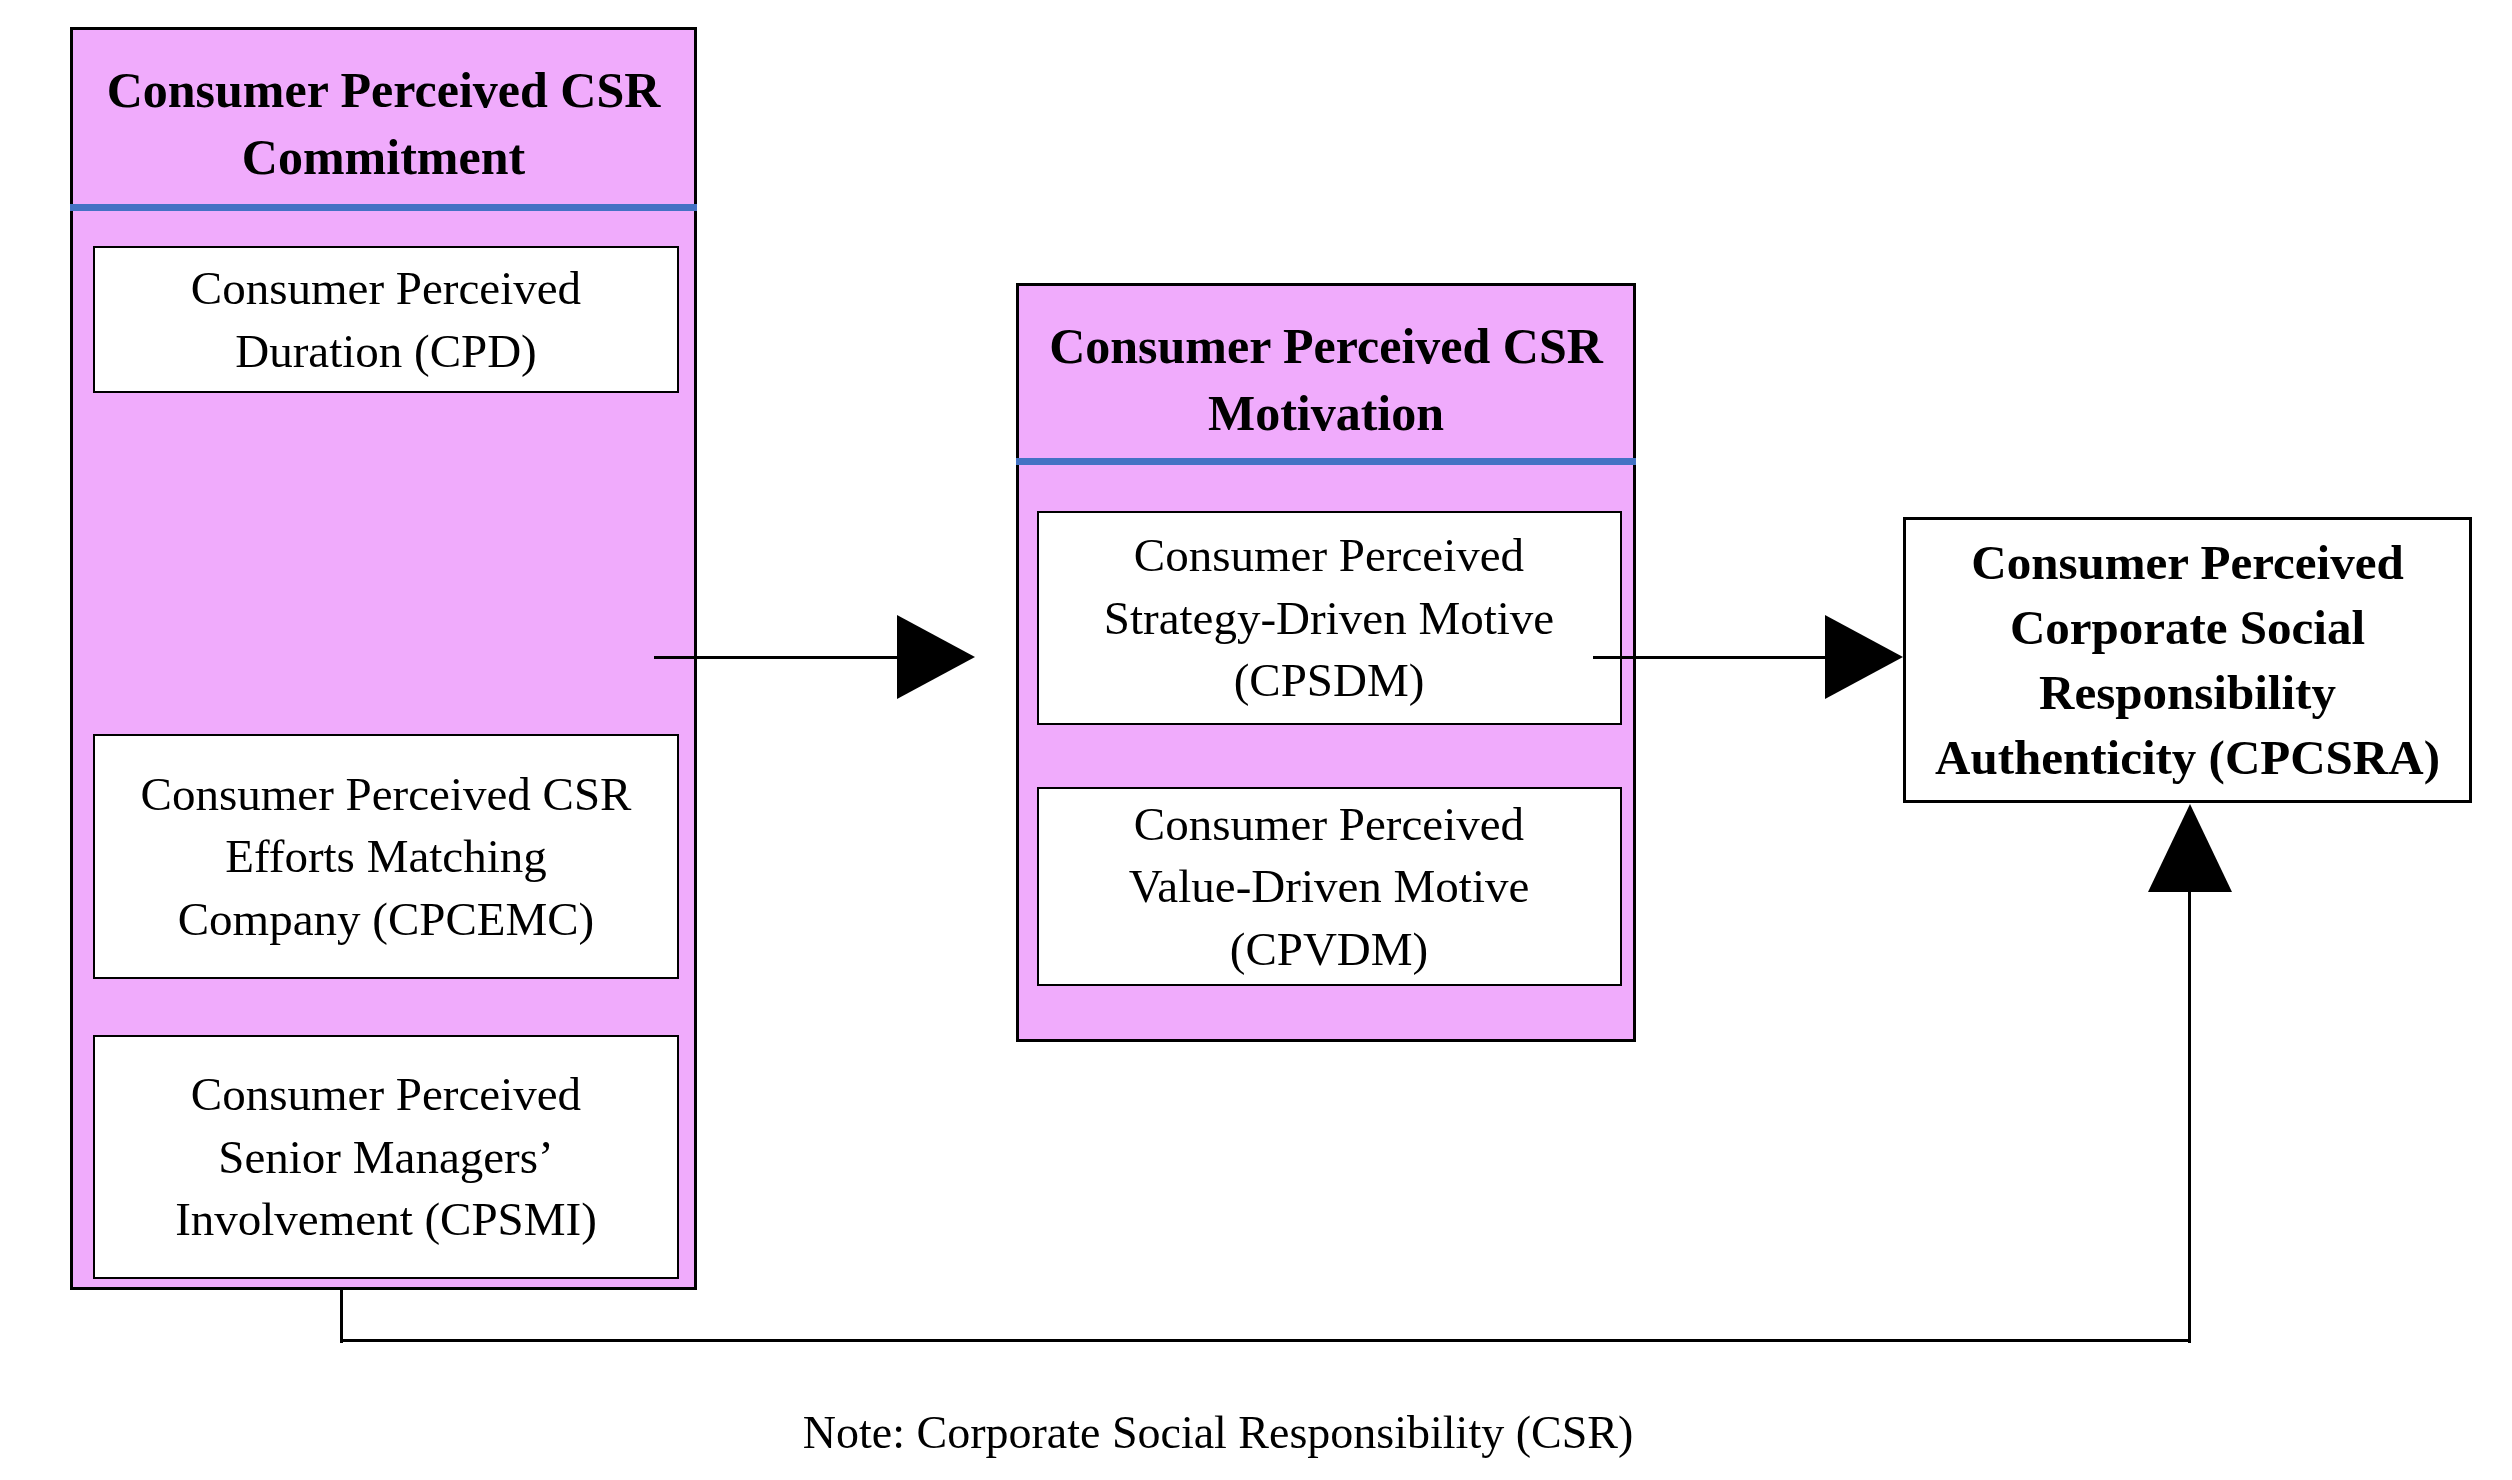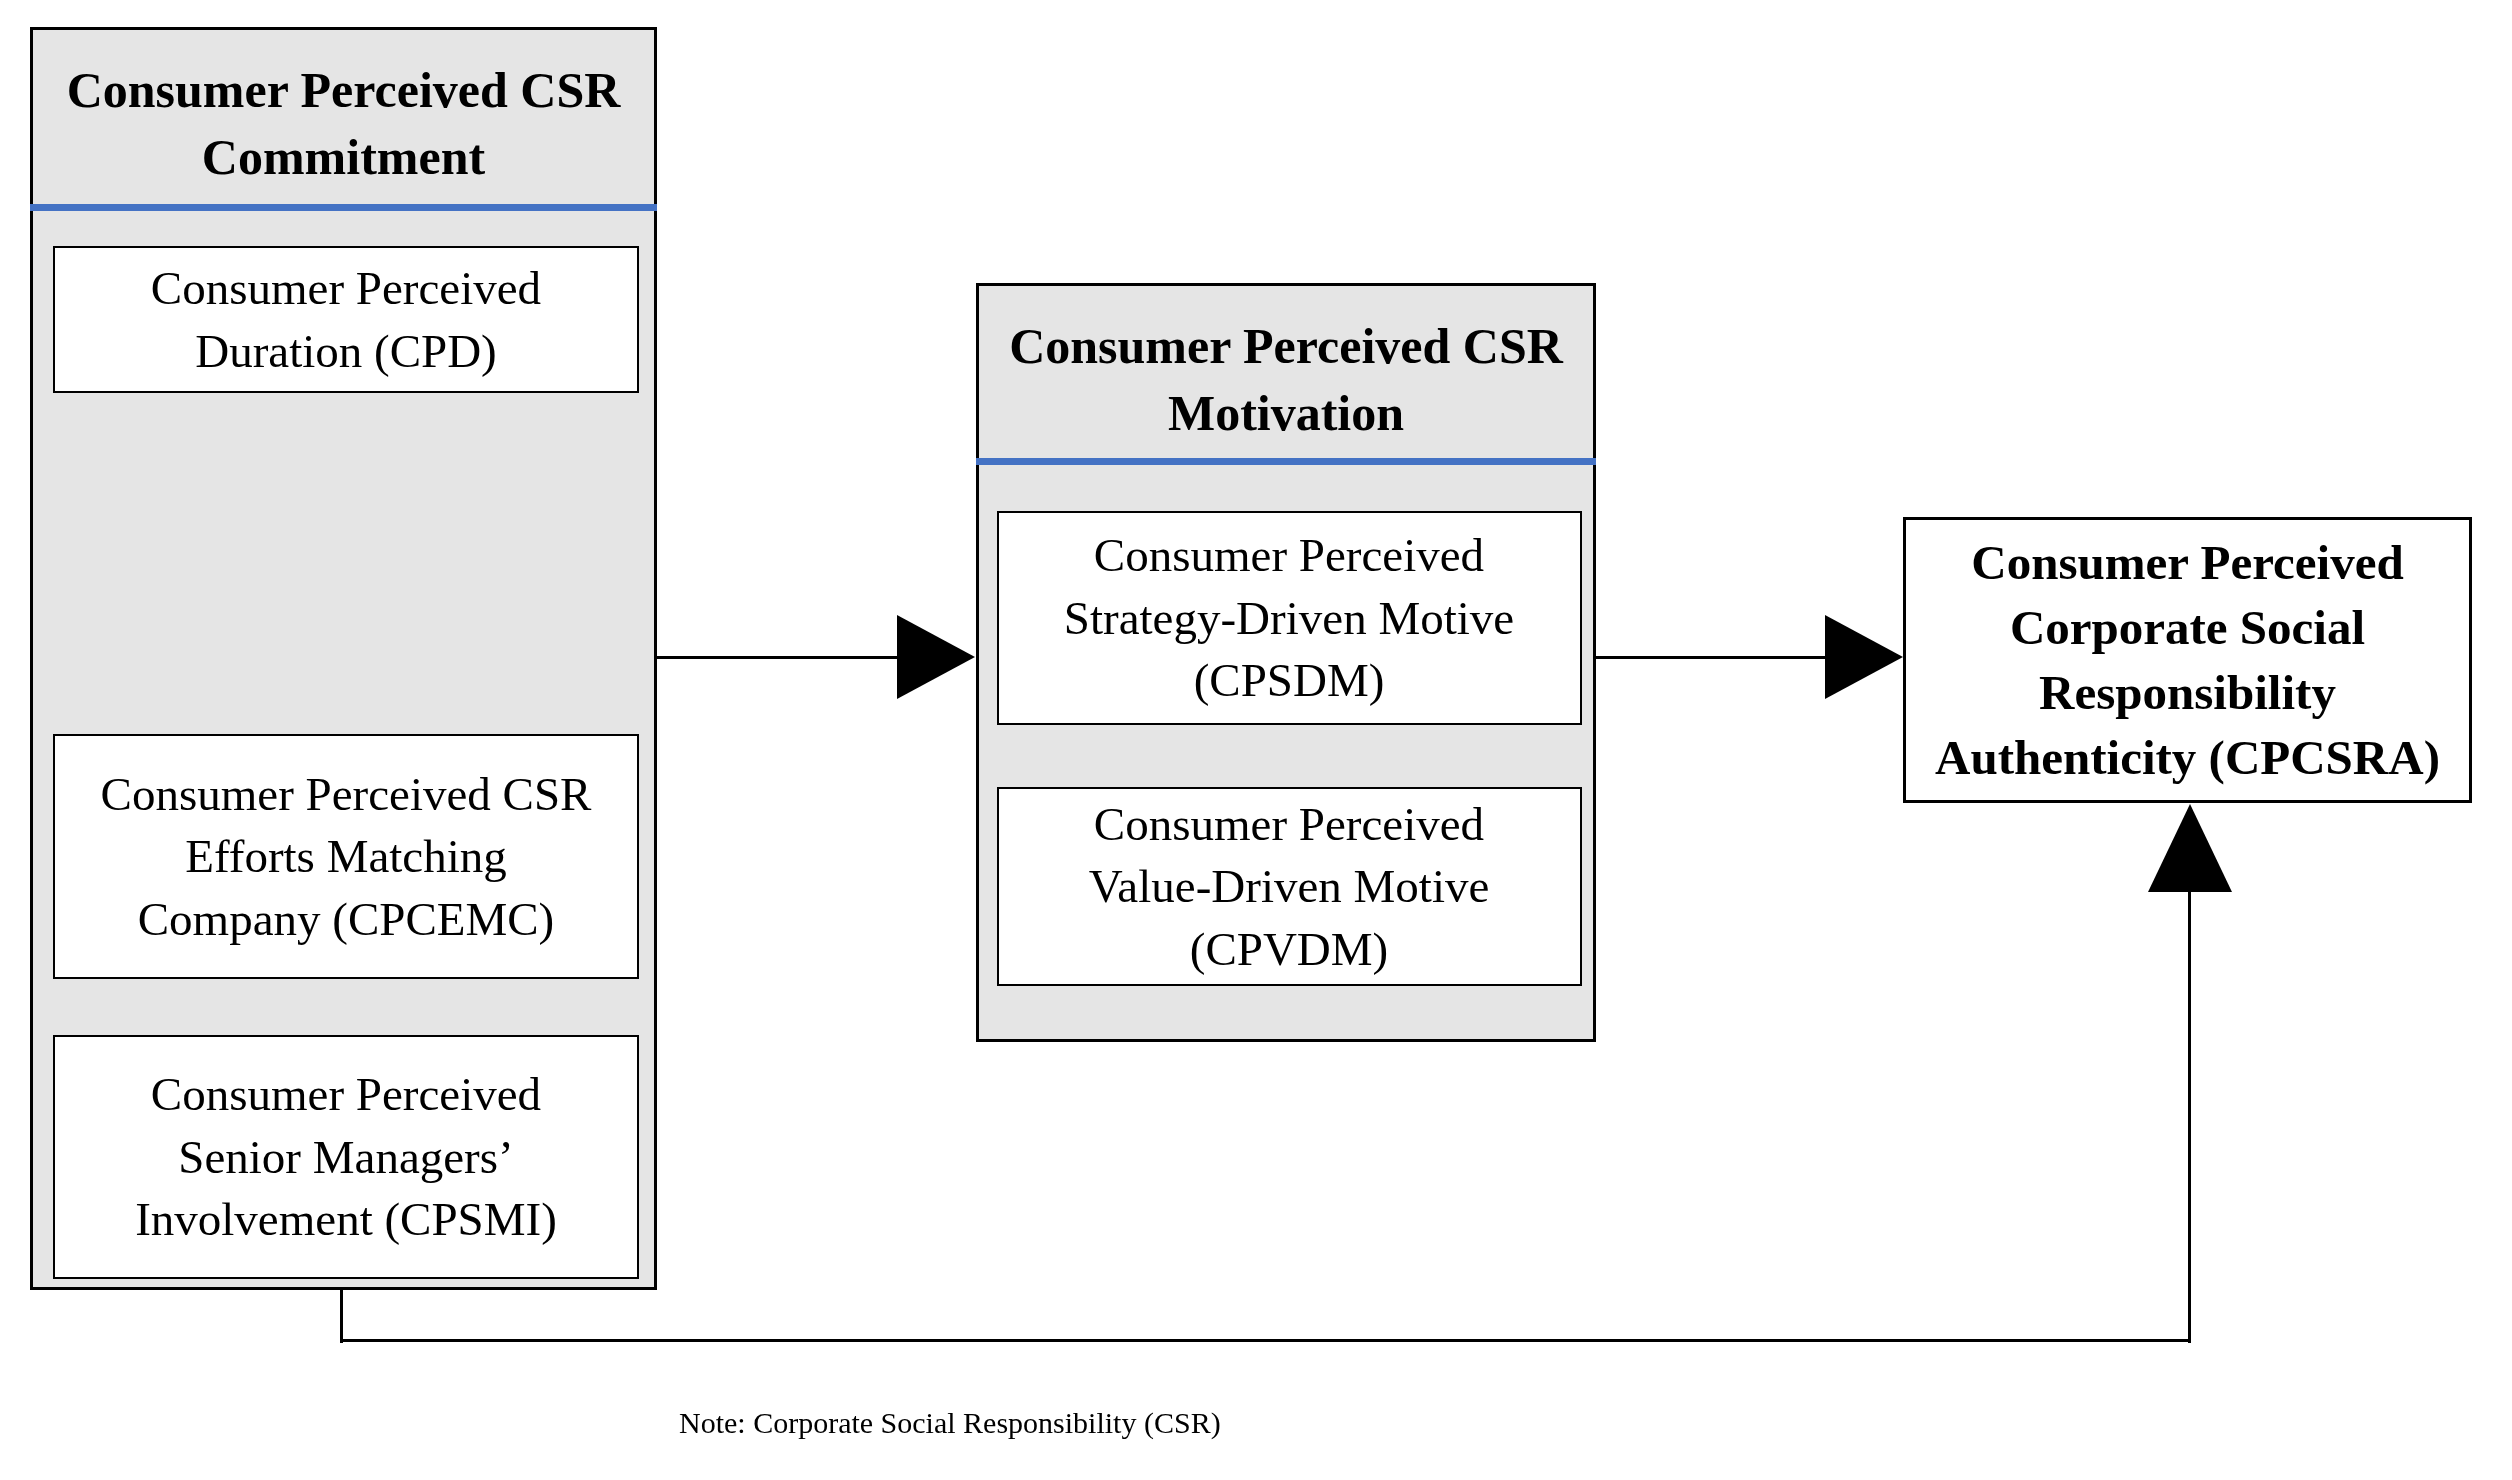--- a/index.html
+++ b/index.html
@@ -11,21 +11,22 @@
     background: #ffffff;
     color: #000000;
     font-family: "Liberation Serif", "DejaVu Serif", serif;
     overflow: hidden;
   }
 
   
   .group-box {
     position: absolute;
     border: 3.4px solid #000000;
-    background: #e5e5e5;
+    background: #f0abfc;
+    margin-left: 40px;
   }
   .group-title {
     position: absolute;
     left: 0; right: 0;
     top: 27px;
     text-align: center;
     font-weight: bold;
     font-size: 50px;
     line-height: 1.33;
     white-space: pre-line;
@@ -83,21 +84,22 @@
     border-right: 42px solid transparent;
     border-bottom: 88px solid #000000;
   }
 
   
   .note {
     position: absolute;
     left: 679px;
     top: 1405px;
     width: 1078px;
-    font-size: 30px;
+    text-align: center;
+    font-size: 46px;
     line-height: 1.2;
   }
 
   
   .box-commitment { left: 30px; top: 27px; width: 627px; height: 1263px; }
   .box-commitment .title-divider { top: 174px; }
   .sub-cpd    { left: 20px; top: 216px;  width: 586px; height: 147px; }
   .sub-cplir  { left: 20px; top: 418px;  width: 586px; height: 229px; }
   .sub-cpcemc { left: 20px; top: 704px; width: 586px; height: 245px; }
   .sub-cpsmi  { left: 20px; top: 1005px; width: 586px; height: 244px; }

